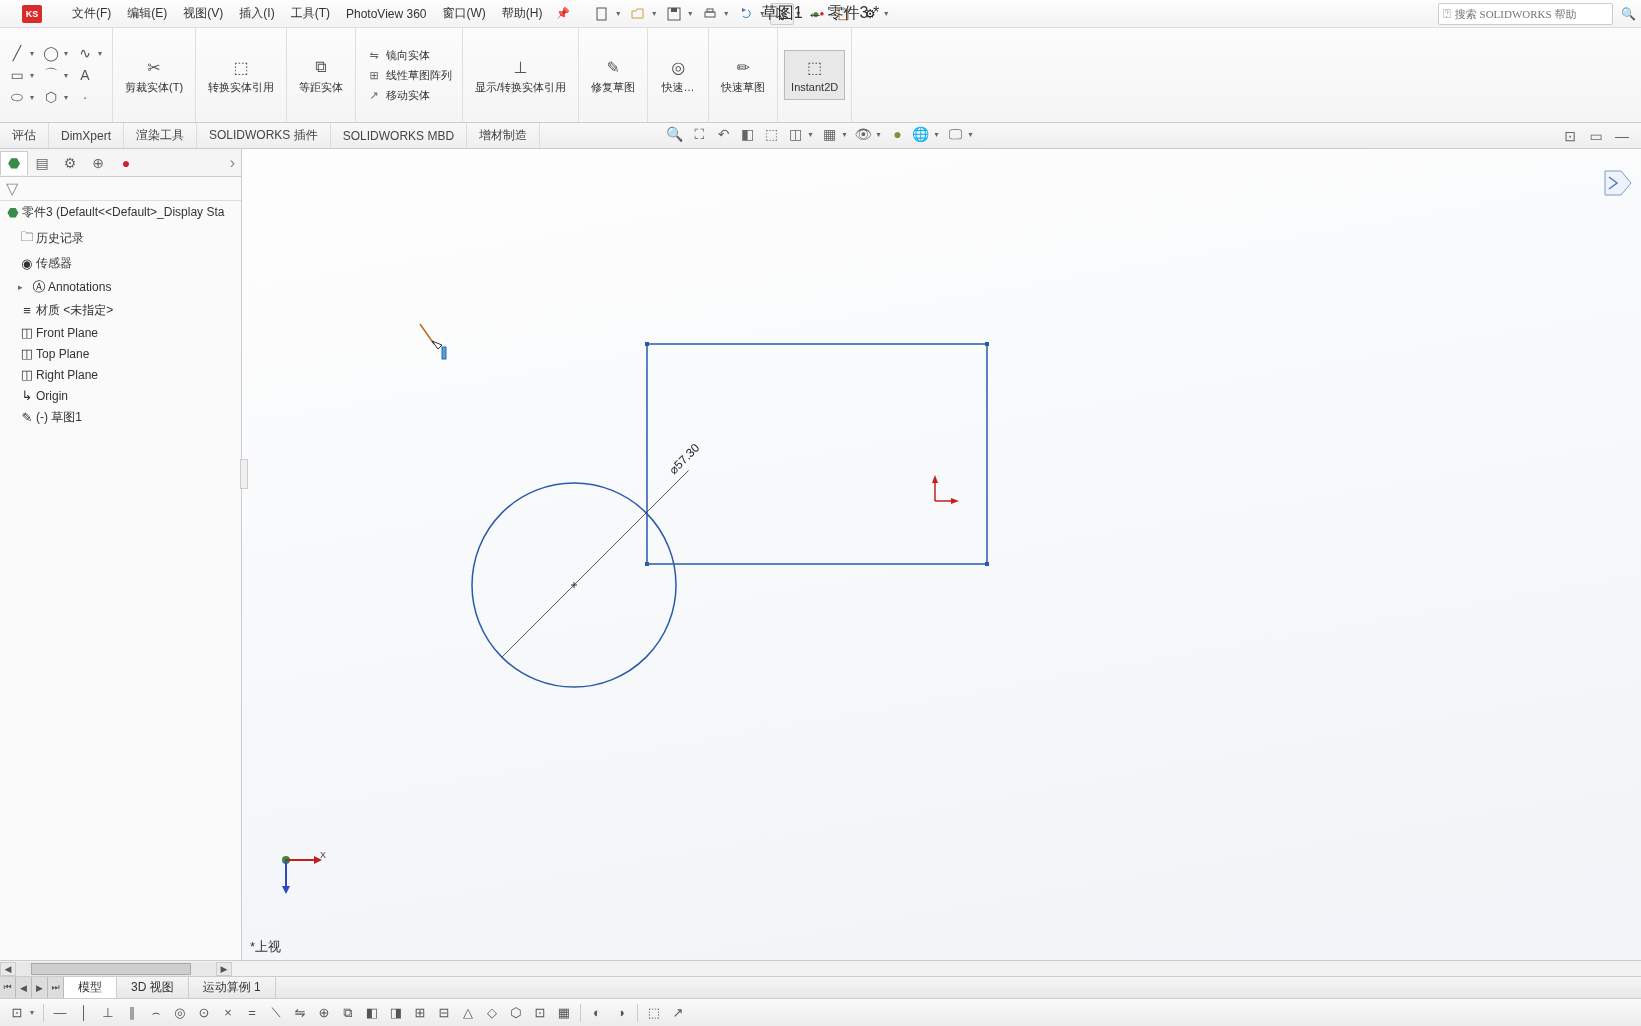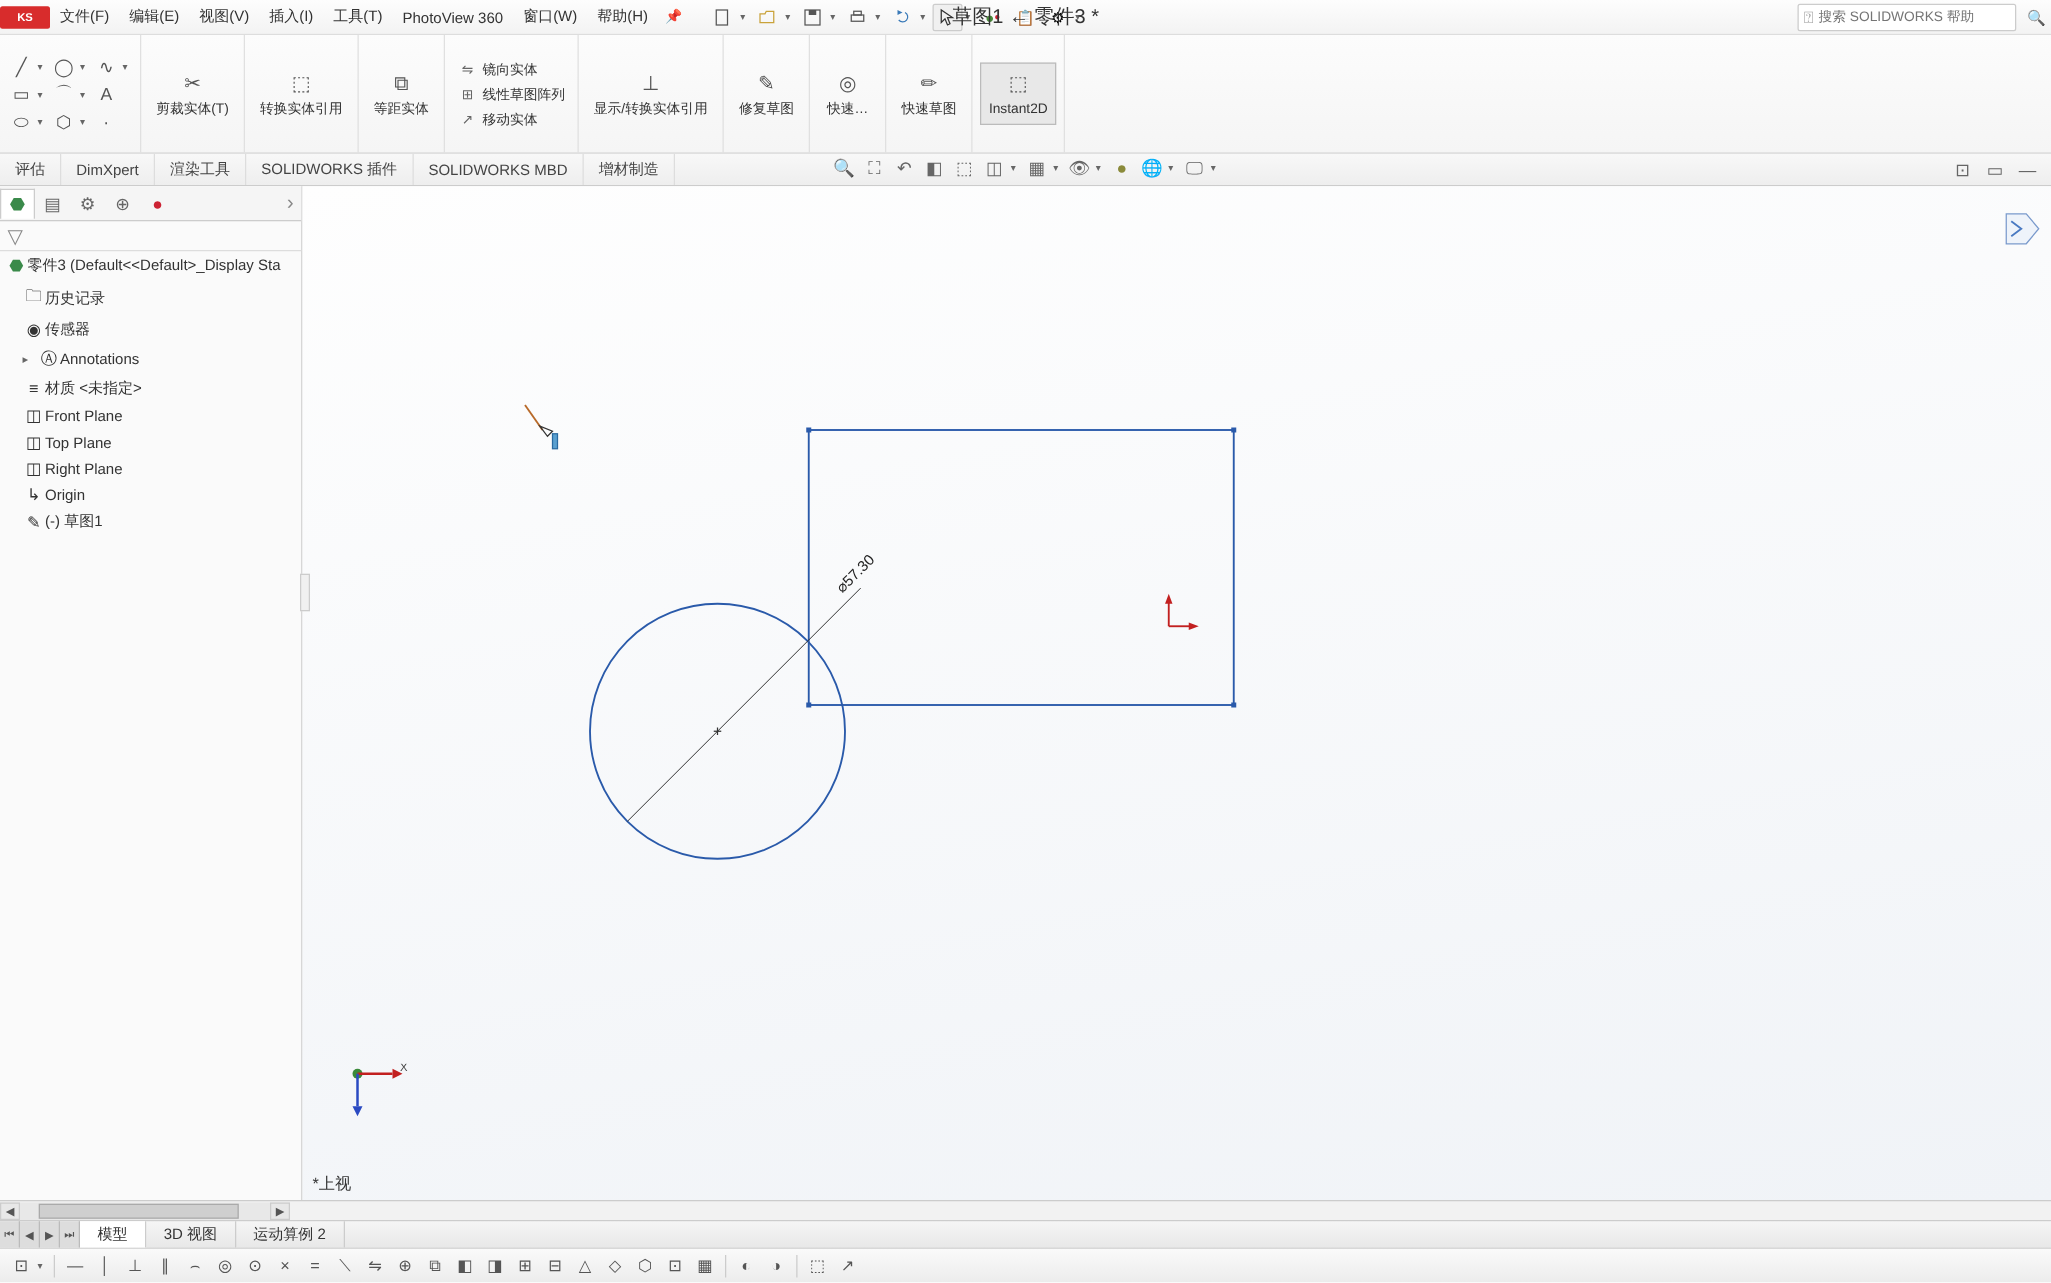--- a/index.html
+++ b/index.html
@@ -1,29 +1,29 @@
 <!DOCTYPE html>
 <html><head>
 <meta charset="utf-8">
 <style>
 * { margin: 0; padding: 0; box-sizing: border-box; font-family: "Microsoft YaHei", Arial, sans-serif; }
 html, body { width: 1641px; height: 1026px; overflow: hidden; background: #fff; }
 
 
 .menubar { height: 28px; display: flex; align-items: center; background: linear-gradient(#fdfdfd,#f3f3f3); border-bottom: 1px solid #ddd; font-size: 12px; }
-.logo-ks { width: 40px; height: 18px; background: #d82c2c; color: #fff; font-size: 9px; font-weight: bold; display: flex; align-items: center; justify-content: center; margin: 0 0; border-radius: 2px; }
+.logo-ks { width: 20px; height: 18px; background: #d82c2c; color: #fff; font-size: 9px; font-weight: bold; display: flex; align-items: center; justify-content: center; margin: 0 22px; border-radius: 2px; }
 .menu-item { padding: 0 8px; height: 100%; display: flex; align-items: center; cursor: pointer; color: #333; }
 .pin-icon { margin-left: 6px; color: #4a90d9; font-size: 11px; }
 .toolbar-std { margin-left: 20px; display: flex; align-items: center; gap: 2px; }
 .tb-btn { width: 24px; height: 22px; display: flex; align-items: center; justify-content: center; cursor: pointer; border-radius: 2px; }
 .tb-btn svg { width: 16px; height: 16px; }
 .tb-dd { width: 8px; font-size: 8px; color: #666; }
 .doc-title { position: absolute; left: 50%; transform: translateX(-50%); font-size: 16px; color: #333; }
 .search-wrap { margin-left: auto; display: flex; align-items: center; height: 22px; border: 1px solid #ccc; border-radius: 2px; background: #fff; padding: 0 4px; width: 175px; }
-.search-wrap input { border: none; outline: none; font-size: 11px; width: 140px; color: #999; }
+.search-wrap input { border: none; outline: none; font-size: 11px; width: 140px; color: #999; font-family: Liberation Serif, serif; }
 .search-q { color: #999; font-size: 13px; margin-right: 4px; }
 .search-mag { margin-left: 4px; color: #888; }
 
 
 .ribbon { height: 95px; background: linear-gradient(#fcfcfc,#f5f5f5); border-bottom: 1px solid #ccc; display: flex; align-items: stretch; }
 .ribbon-group { display: flex; flex-direction: column; justify-content: center; padding: 2px 6px; border-right: 1px solid #e0e0e0; }
 .rg-row { display: flex; align-items: center; gap: 2px; }
 .rg-small { width: 22px; height: 22px; display: flex; align-items: center; justify-content: center; cursor: pointer; font-size: 14px; color: #555; }
 .rg-big { display: flex; flex-direction: column; align-items: center; justify-content: center; gap: 2px; padding: 4px 6px; cursor: pointer; min-width: 48px; }
 .rg-big-icon { width: 24px; height: 24px; display: flex; align-items: center; justify-content: center; color: #555; }
@@ -407,21 +407,21 @@
 
 <div class="bottom-tabs">
   <div class="nav-btns">
     <div class="nav-btn">⏮</div>
     <div class="nav-btn">◀</div>
     <div class="nav-btn">▶</div>
     <div class="nav-btn">⏭</div>
   </div>
   <div class="btab active">模型</div>
   <div class="btab">3D 视图</div>
-  <div class="btab">运动算例 2</div>
+  <div class="btab">运动算例 1</div>
 </div>
 
 <div class="constraint-bar">
   <div class="cb-btn">⊡</div>
     <span class="tb-dd">▾</span>
   <div class="cb-sep"></div>
   <div class="cb-btn">—</div>
   <div class="cb-btn">│</div>
   <div class="cb-btn">⊥</div>
   <div class="cb-btn">∥</div>

